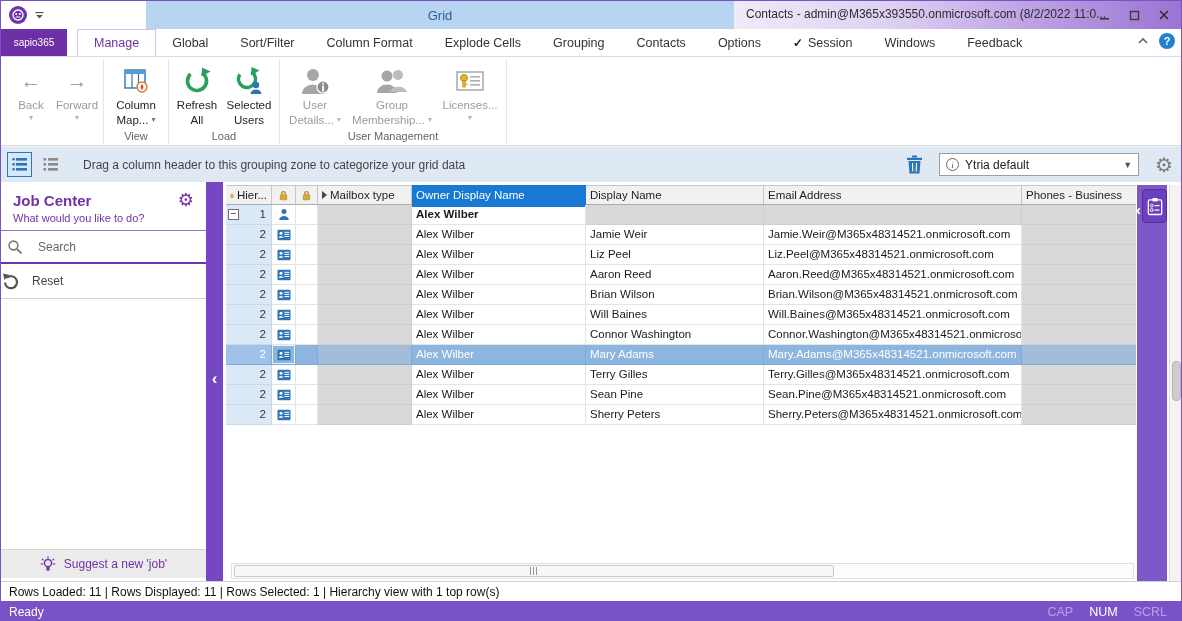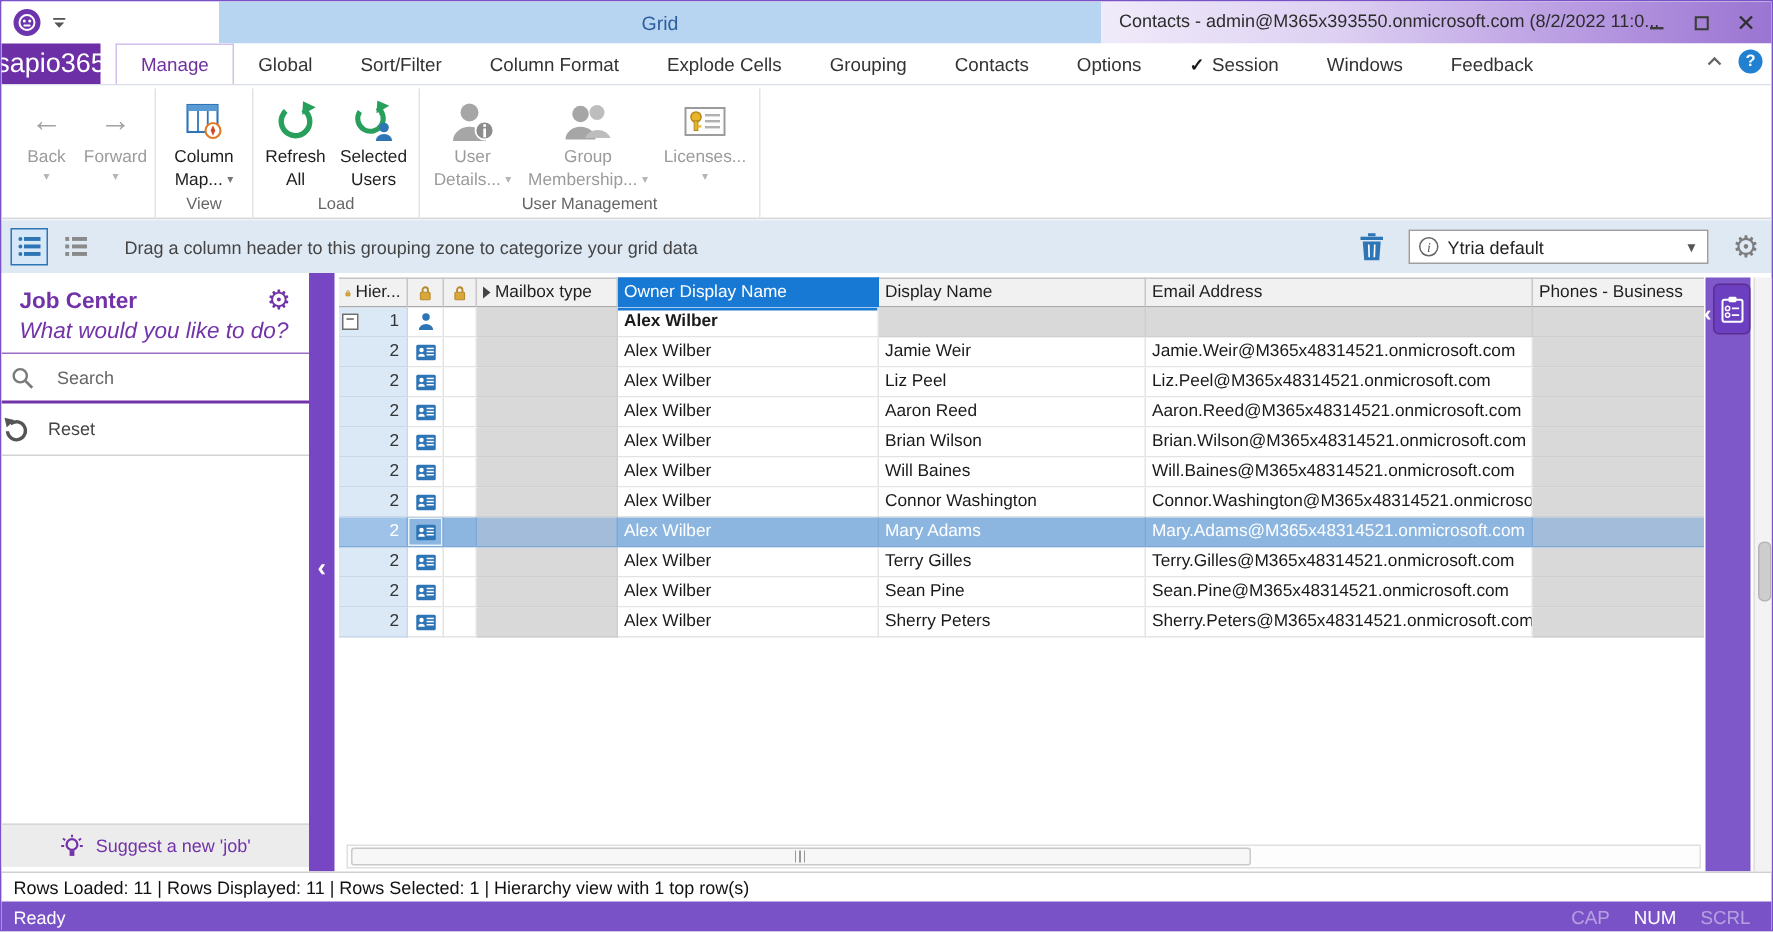--- a/index.html
+++ b/index.html
@@ -15,21 +15,21 @@
   .app-logo { width:18px; height:18px; border-radius:50%; background:#6d35ad; display:flex; align-items:center; justify-content:center; }
   .tb-grid { position:absolute; left:145px; top:0; width:588px; height:28px; background:#b7d4f0; display:flex; align-items:center; justify-content:center; }
   .tb-grid span { color:#2d5e9e; font-size:13px; }
   .tb-right { position:absolute; left:733px; top:0; width:449px; height:28px;
     background:linear-gradient(90deg,#f0ebfa 0%,#ddd0f2 35%,#b99ce2 70%,#9a74d2 100%); overflow:hidden; }
   .tb-title { position:absolute; left:12px; top:6px; font-size:12px; color:#2c2c2c; white-space:nowrap; z-index:2; }
   .winbtns { position:absolute; right:4px; top:1px; display:flex; z-index:3; }
   .winbtn { width:30px; height:26px; display:flex; align-items:center; justify-content:center; cursor:default; }
   
   .tabrow { position:absolute; left:0; top:28px; width:100%; height:28px; background:#fff; border-bottom:1px solid #d8dfe8; display:flex; align-items:stretch; }
-  .apptab { width:66px; background:#6d2fa5; color:#fff; font-size:18px; display:flex; align-items:center; justify-content:center; }
+  .apptab { width:66px; background:#6d2fa5; color:#fff; font-size:10px; display:flex; align-items:center; justify-content:center; }
   .rtab { padding:12px 16px; font-size:12.5px; color:#333; display:flex; align-items:center; gap:5px; }
   .rtab.active { color:#7030a0; border:1px solid #d4c0ec; border-bottom:none; background:#fff; margin-left:10px; }
   .check { color:#1a1a1a; font-weight:bold; font-size:12px; }
   .tab-right-icons { position:absolute; right:6px; top:32px; display:flex; align-items:center; gap:10px; }
   .help-circle { width:16px; height:16px; border-radius:50%; background:#2180d0; color:#fff; font-size:11px; font-weight:bold; display:flex; align-items:center; justify-content:center; }
   
   .ribbon { position:absolute; left:0; top:56px; width:100%; height:89px; background:#fff; border-bottom:1px solid #d9d9d9; display:flex; padding:2px 2px 0 4px; }
   .rgroup { display:flex; flex-direction:column; border-right:1px solid #e5e5e5; padding:0 3px; }
   .rbuttons { display:flex; flex:1; align-items:flex-start; }
   .rlabel { text-align:center; font-size:11px; color:#666; padding:1px 8px 3px; }
@@ -53,21 +53,21 @@
   .dd-arrow { font-size:9px; color:#555; }
   .gear { font-size:20px; color:#7d7d7d; line-height:1; }
   
   .main { position:absolute; left:0; top:181px; width:100%; height:399px; background:#fff; }
   
   .sidebar { position:absolute; left:0; top:0; width:205px; height:100%; background:#fff; }
   .sb-head { padding:9px 12px 6px; }
   .sb-title-row { display:flex; align-items:center; }
   .sb-title { font-size:15px; font-weight:bold; color:#7232a8; flex:1; }
   .sb-gear { font-size:18px; color:#7232a8; line-height:1; }
-  .sb-sub { font-size:15px; color:#7232a8; margin-top:3px;font-style:italic; }
+  .sb-sub { font-size:11px; color:#7232a8; margin-top:3px; }
   .sb-search { height:34px; border-top:1px solid #9a6cc4; border-bottom:2px solid #7232a8; display:flex; align-items:center; gap:15px; padding-left:6px; }
   .sb-search .ph { font-size:12px; color:#666; }
   .sb-reset { height:35px; border-bottom:1px solid #d2d2d2; display:flex; align-items:center; gap:13px; }
   .sb-reset span { font-size:12px; color:#444; }
   .sb-suggest { position:absolute; left:0; right:0; bottom:3px; height:29px; background:#ececec; border-top:1px solid #d6d6d6; display:flex; align-items:center; justify-content:center; gap:8px; }
   .sb-suggest span { font-size:12px; color:#7232a8; }
   
   .splitter { position:absolute; left:205px; top:0; width:17px; height:100%; background:#7746c2; display:flex; justify-content:center; }
   .splitter .chev { color:#fff; font-size:17px; font-weight:bold; margin-top:188px; line-height:1; }
   

